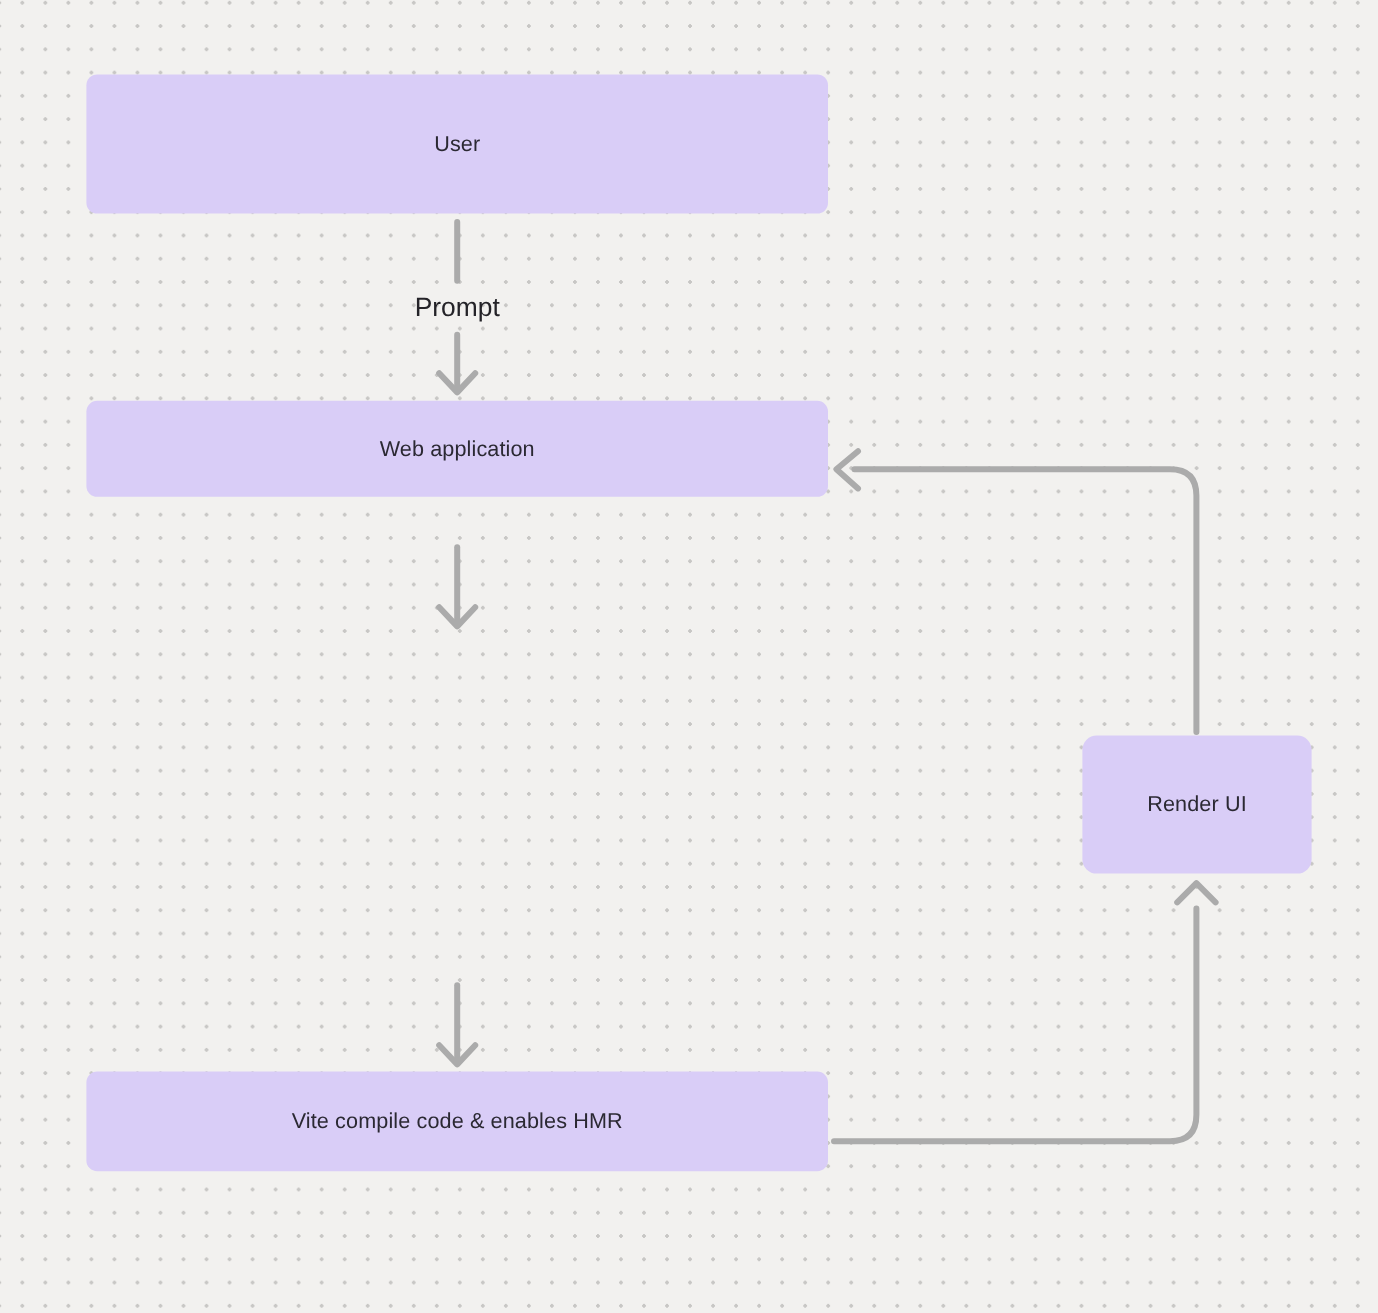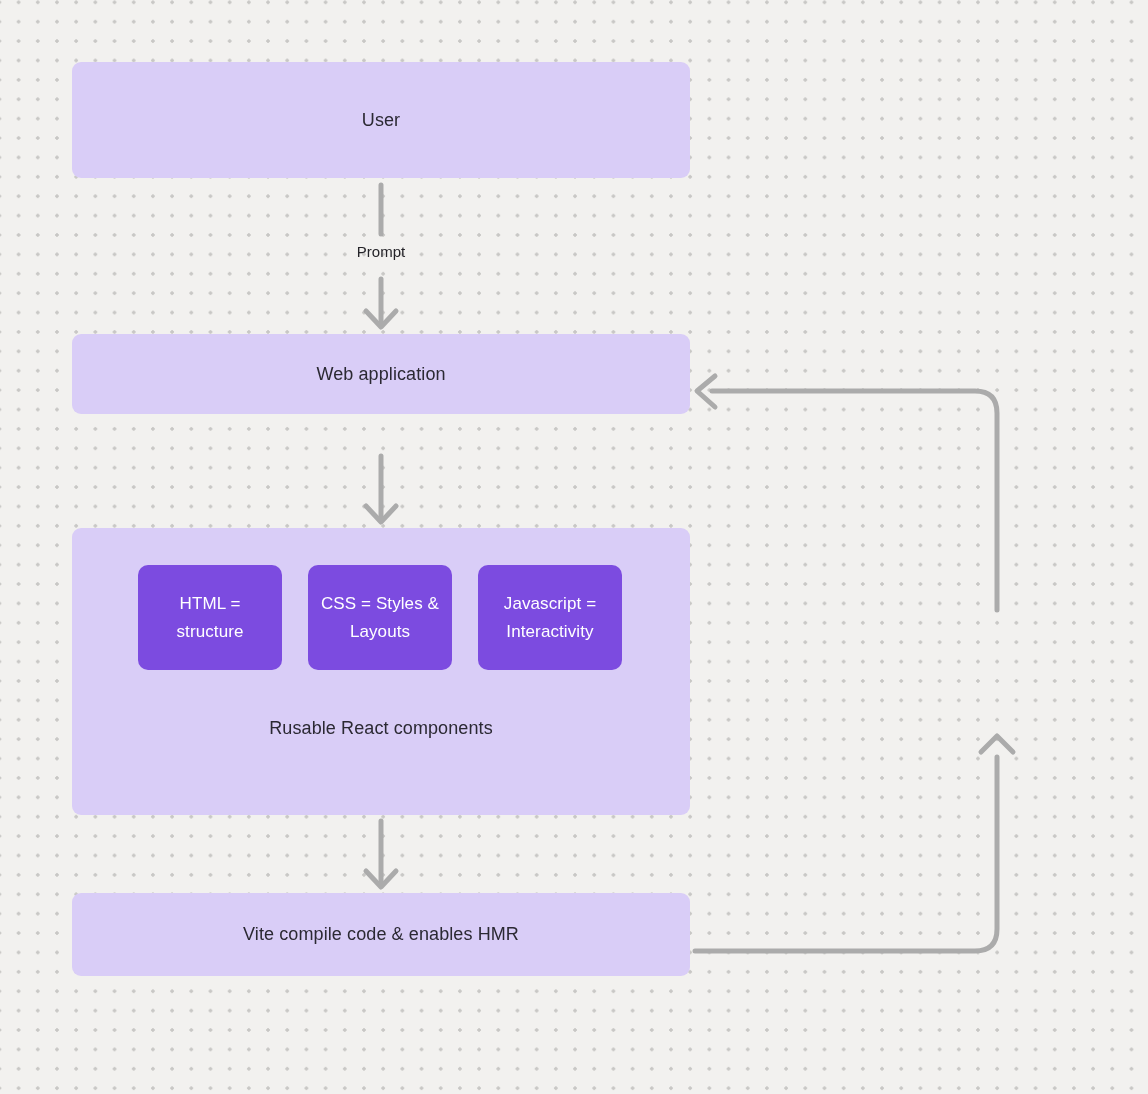--- a/index.html
+++ b/index.html
@@ -69,21 +69,21 @@
     color: var(--text-dark);
     font-size:18px;
   }
 
   .edge-label{
     position:absolute;
     left:306px; top:243px;
     width:150px;
     text-align:center;
     color: #242328;
-    font-size: 15px;
+    font-size: 22px;
   }
 
   svg.connector-layer{
     position:absolute; inset:0;
     width:1148px; height:1094px;
     pointer-events:none;
   }
   .connector{
     stroke: var(--arrow);
     stroke-width: 5;
@@ -129,31 +129,22 @@
   <div class="node node-user">
     <span>User</span>
   </div>
 
   <div class="edge-label">Prompt</div>
 
   <div class="node node-webapp">
     <span>Web application</span>
   </div>
 
-  <div class="node node-container">
-    <div class="chip chip-html">
-      <span>HTML = structure</span>
-    </div>
-    <div class="chip chip-css">
-      <span>CSS = Styles &amp; Layouts</span>
-    </div>
-    <div class="chip chip-js">
-      <span>Javascript = Interactivity</span>
-    </div>
-    <div class="container-label">Rusable React components</div>
-  </div>
 
   <div class="node node-vite">
     <span>Vite compile code &amp; enables HMR</span>
   </div>
 
+  <div class="node node-render">
+    <span>Render UI</span>
+  </div>
 
 </div>
 
 </body></html>

